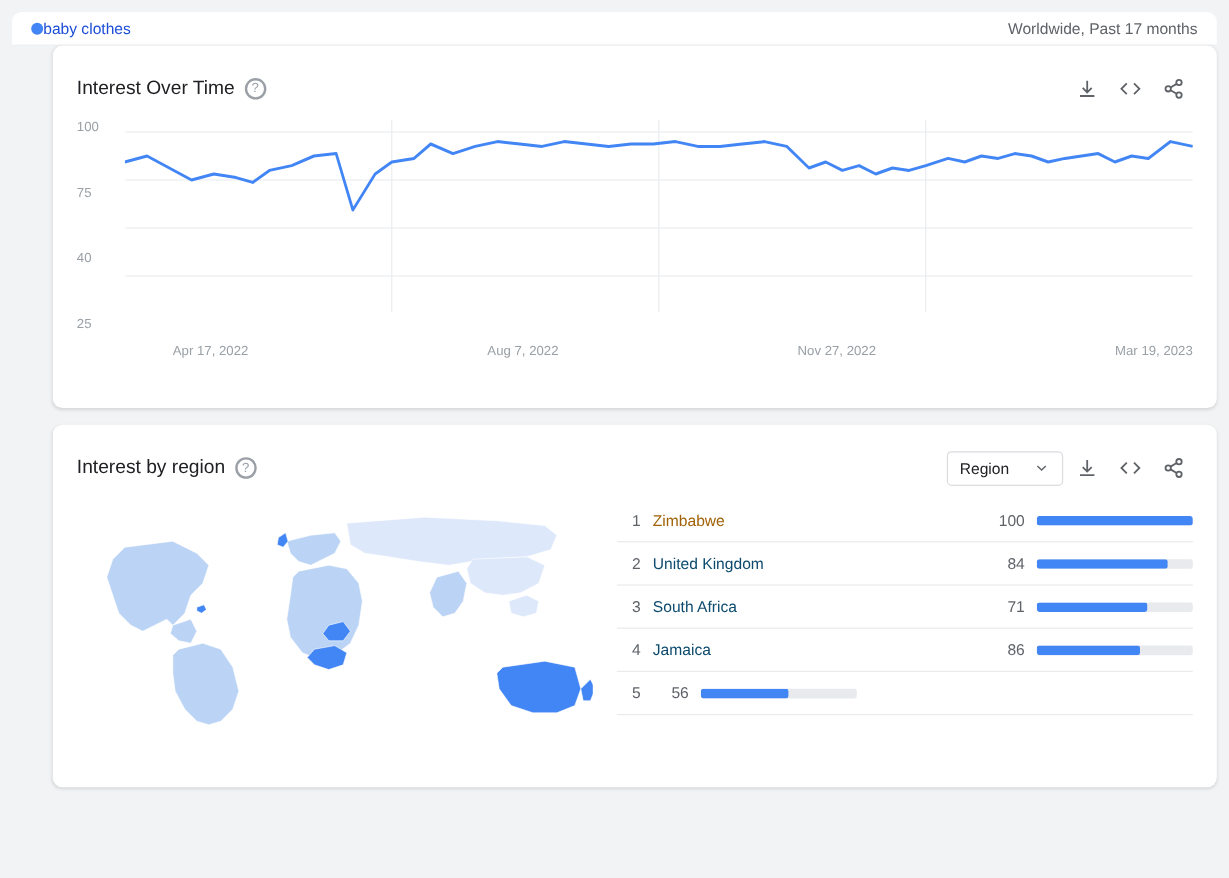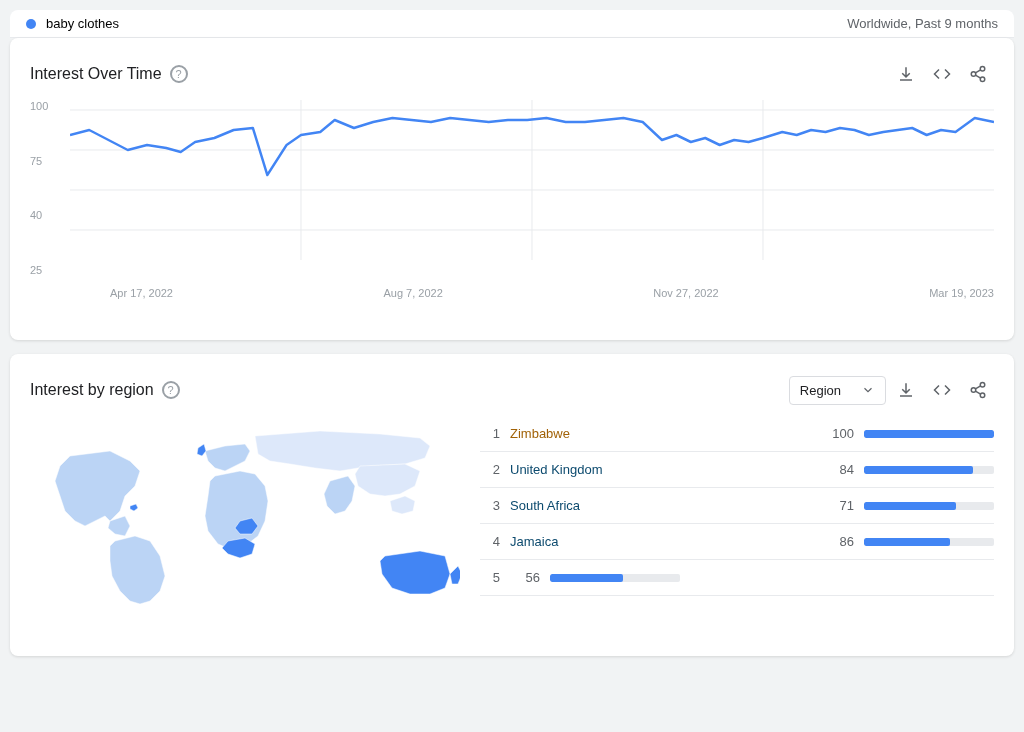--- a/index.html
+++ b/index.html
@@ -17,36 +17,37 @@
       background: #fff;
       padding: 6px 16px;
       border-radius: 8px 8px 0 0;
       font-size: 13px;
       color: #5f6368;
       border-bottom: 1px solid #e8eaed;
     }
     .header-left {
       display: flex;
       align-items: center;
-      gap: 10px;
-      color: #000000;
+      gap: 0;
+      color: #1d4ed8;
       font-size: 13px;
     }
     .dot {
       width: 10px; height: 10px;
       background: #4285f4;
       border-radius: 50%;
       display: inline-block;
     }
     .card {
       background: #fff;
       border-radius: 8px;
       padding: 20px;
       margin-bottom: 14px;
       box-shadow: 0 1px 3px rgba(0,0,0,0.12);
+      margin-left: 34px;
     }
     .card-title-row {
       display: flex;
       align-items: center;
       justify-content: space-between;
       margin-bottom: 10px;
     }
     .card-title {
       font-size: 16px;
       font-weight: 500;
@@ -173,21 +174,21 @@
     }
   </style>
 </head>
 <body>
 
 <div class="header-bar">
   <div class="header-left">
     <span class="dot"></span>
     <span>baby clothes</span>
   </div>
-  <div>Worldwide, Past 9 months</div>
+  <div>Worldwide, Past 17 months</div>
 </div>
 
 <div class="card">
   <div class="card-title-row">
     <div class="card-title">
       <span>Interest Over Time</span>
       <span class="help-icon">?</span>
     </div>
     <div class="icons-row">
       <div class="icon-btn">

